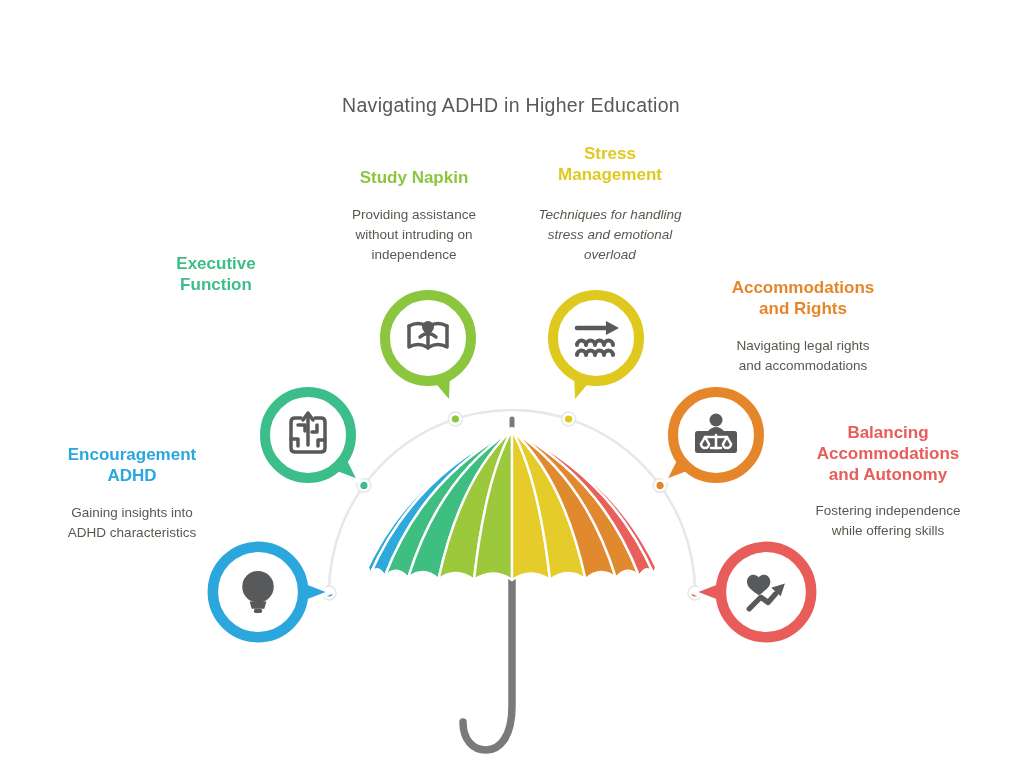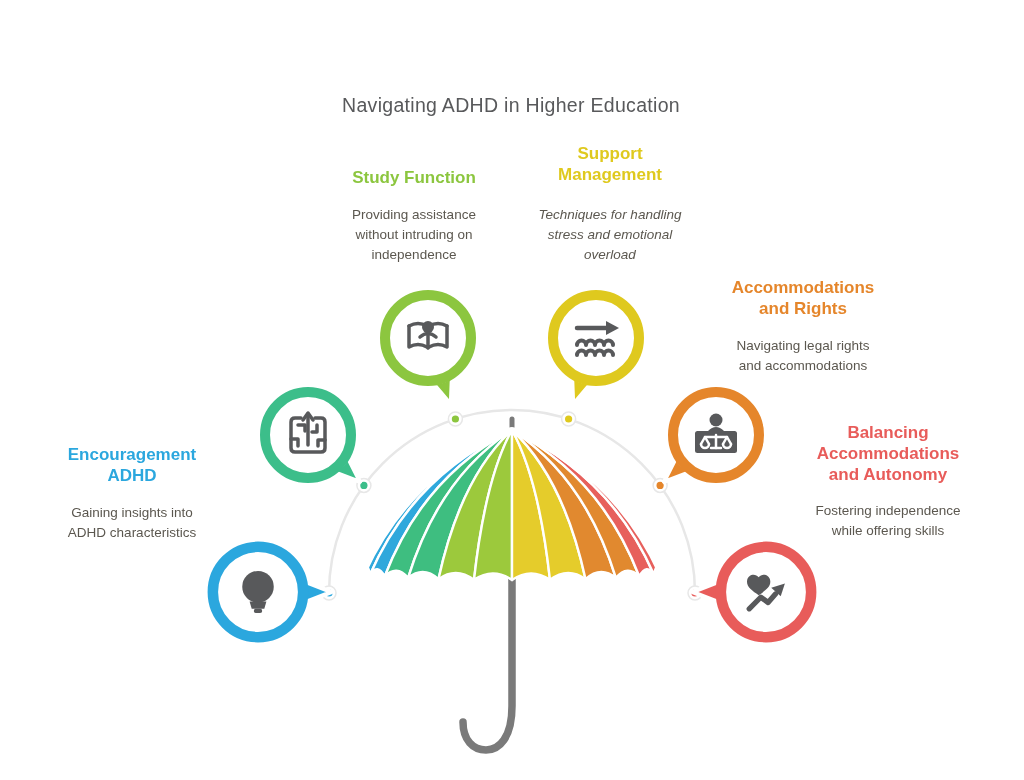--- a/index.html
+++ b/index.html
@@ -157,27 +157,29 @@
         <polygon class="fl" points="18,-8 14,4 5,-4"></polygon>
       </g>
     </g>
   </svg>
 
   <div class="sec-title t0" style="--c: #2BA7DE;">Encouragement
 ADHD</div>
   <div class="sec-desc  d0">Gaining insights into
 ADHD characteristics</div>
 
-
-  <div class="sec-title t2" style="--c: #8CC63F;">Study Function</div>
+  <div class="sec-title t1" style="--c: #3CBE8A;">Executive
+Function</div>
+
+  <div class="sec-title t2" style="--c: #8CC63F;">Study Napkin</div>
   <div class="sec-desc  d2">Providing assistance
 without intruding on
 independence</div>
 
-  <div class="sec-title t3" style="--c: #DFC91E;">Support
+  <div class="sec-title t3" style="--c: #DFC91E;">Stress
 Management</div>
   <div class="sec-desc  d3">Techniques for handling
 stress and emotional
 overload</div>
 
   <div class="sec-title t4" style="--c: #E5862B;">Accommodations
 and Rights</div>
   <div class="sec-desc  d4">Navigating legal rights
 and accommodations</div>
 

